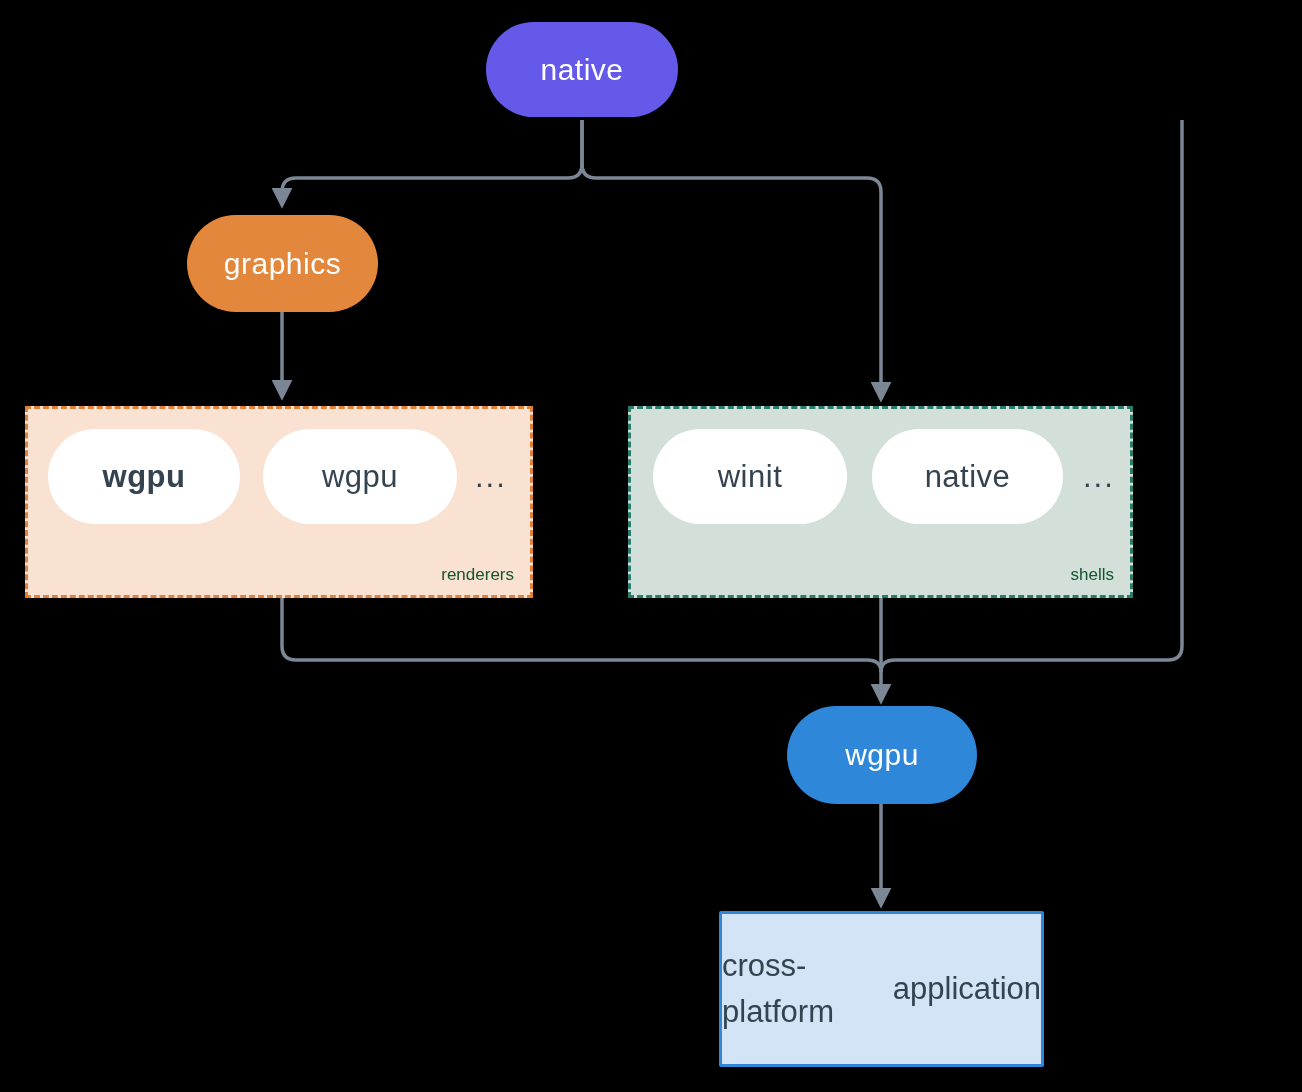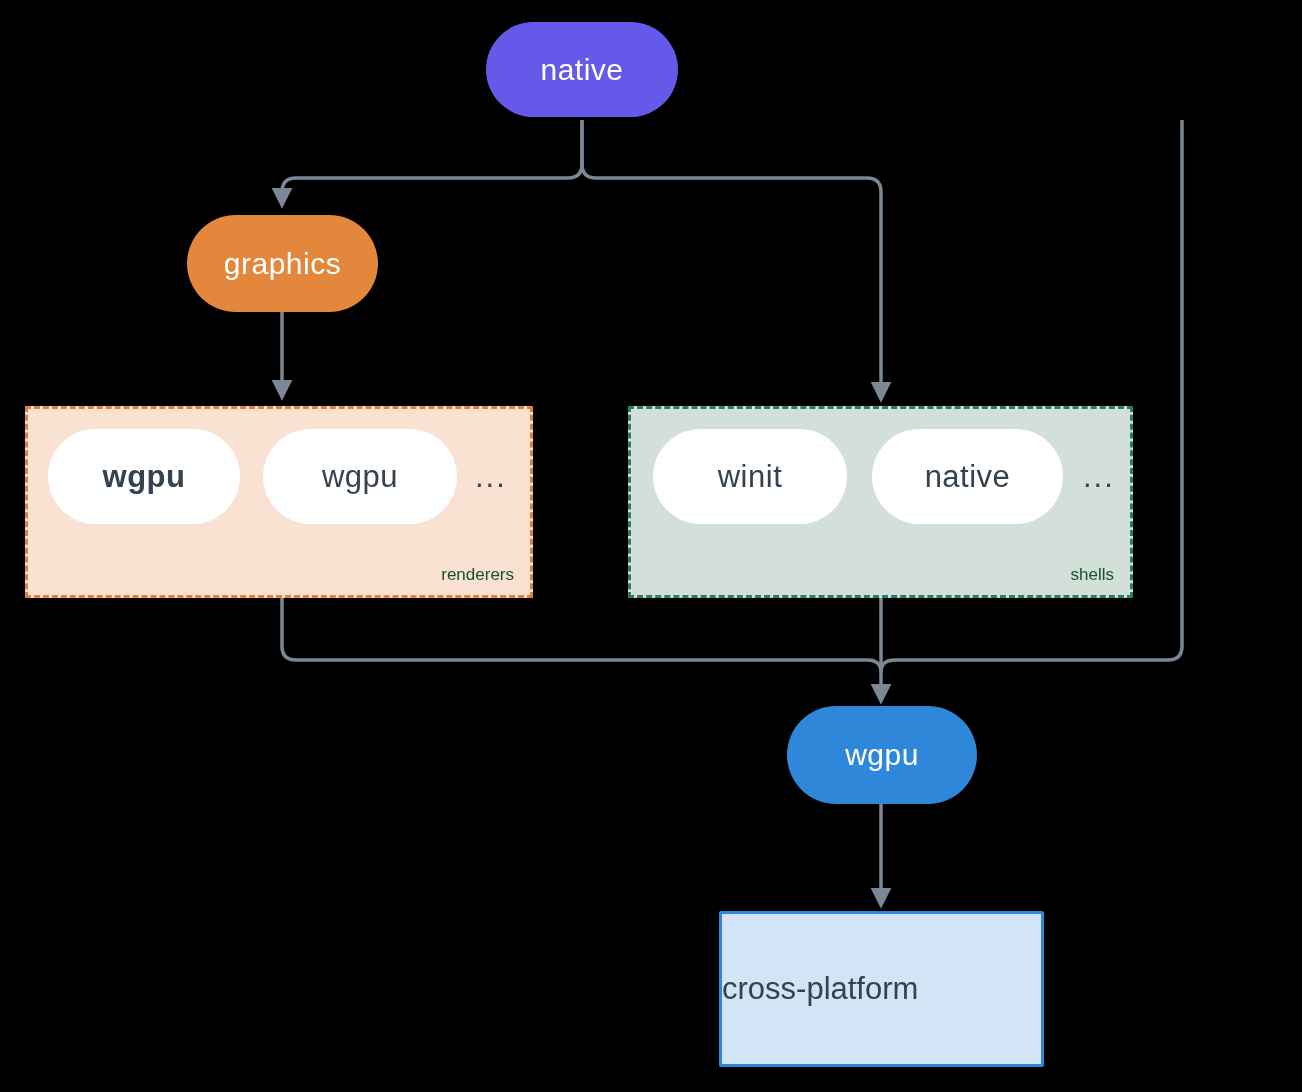--- a/index.html
+++ b/index.html
@@ -137,15 +137,16 @@
     <span class="group-label">shells</span>
   </div>
   <div class="pill white winit">winit</div>
   <div class="pill white glutin">native</div>
   <div class="ellipsis shells-ellipsis">...</div>
 
   <div class="pill iced">wgpu</div>
 
   <div class="app-box">
     <div>cross-platform</div>
+    <div>application</div>
   </div>
 
 </div>
 
 </body></html>

